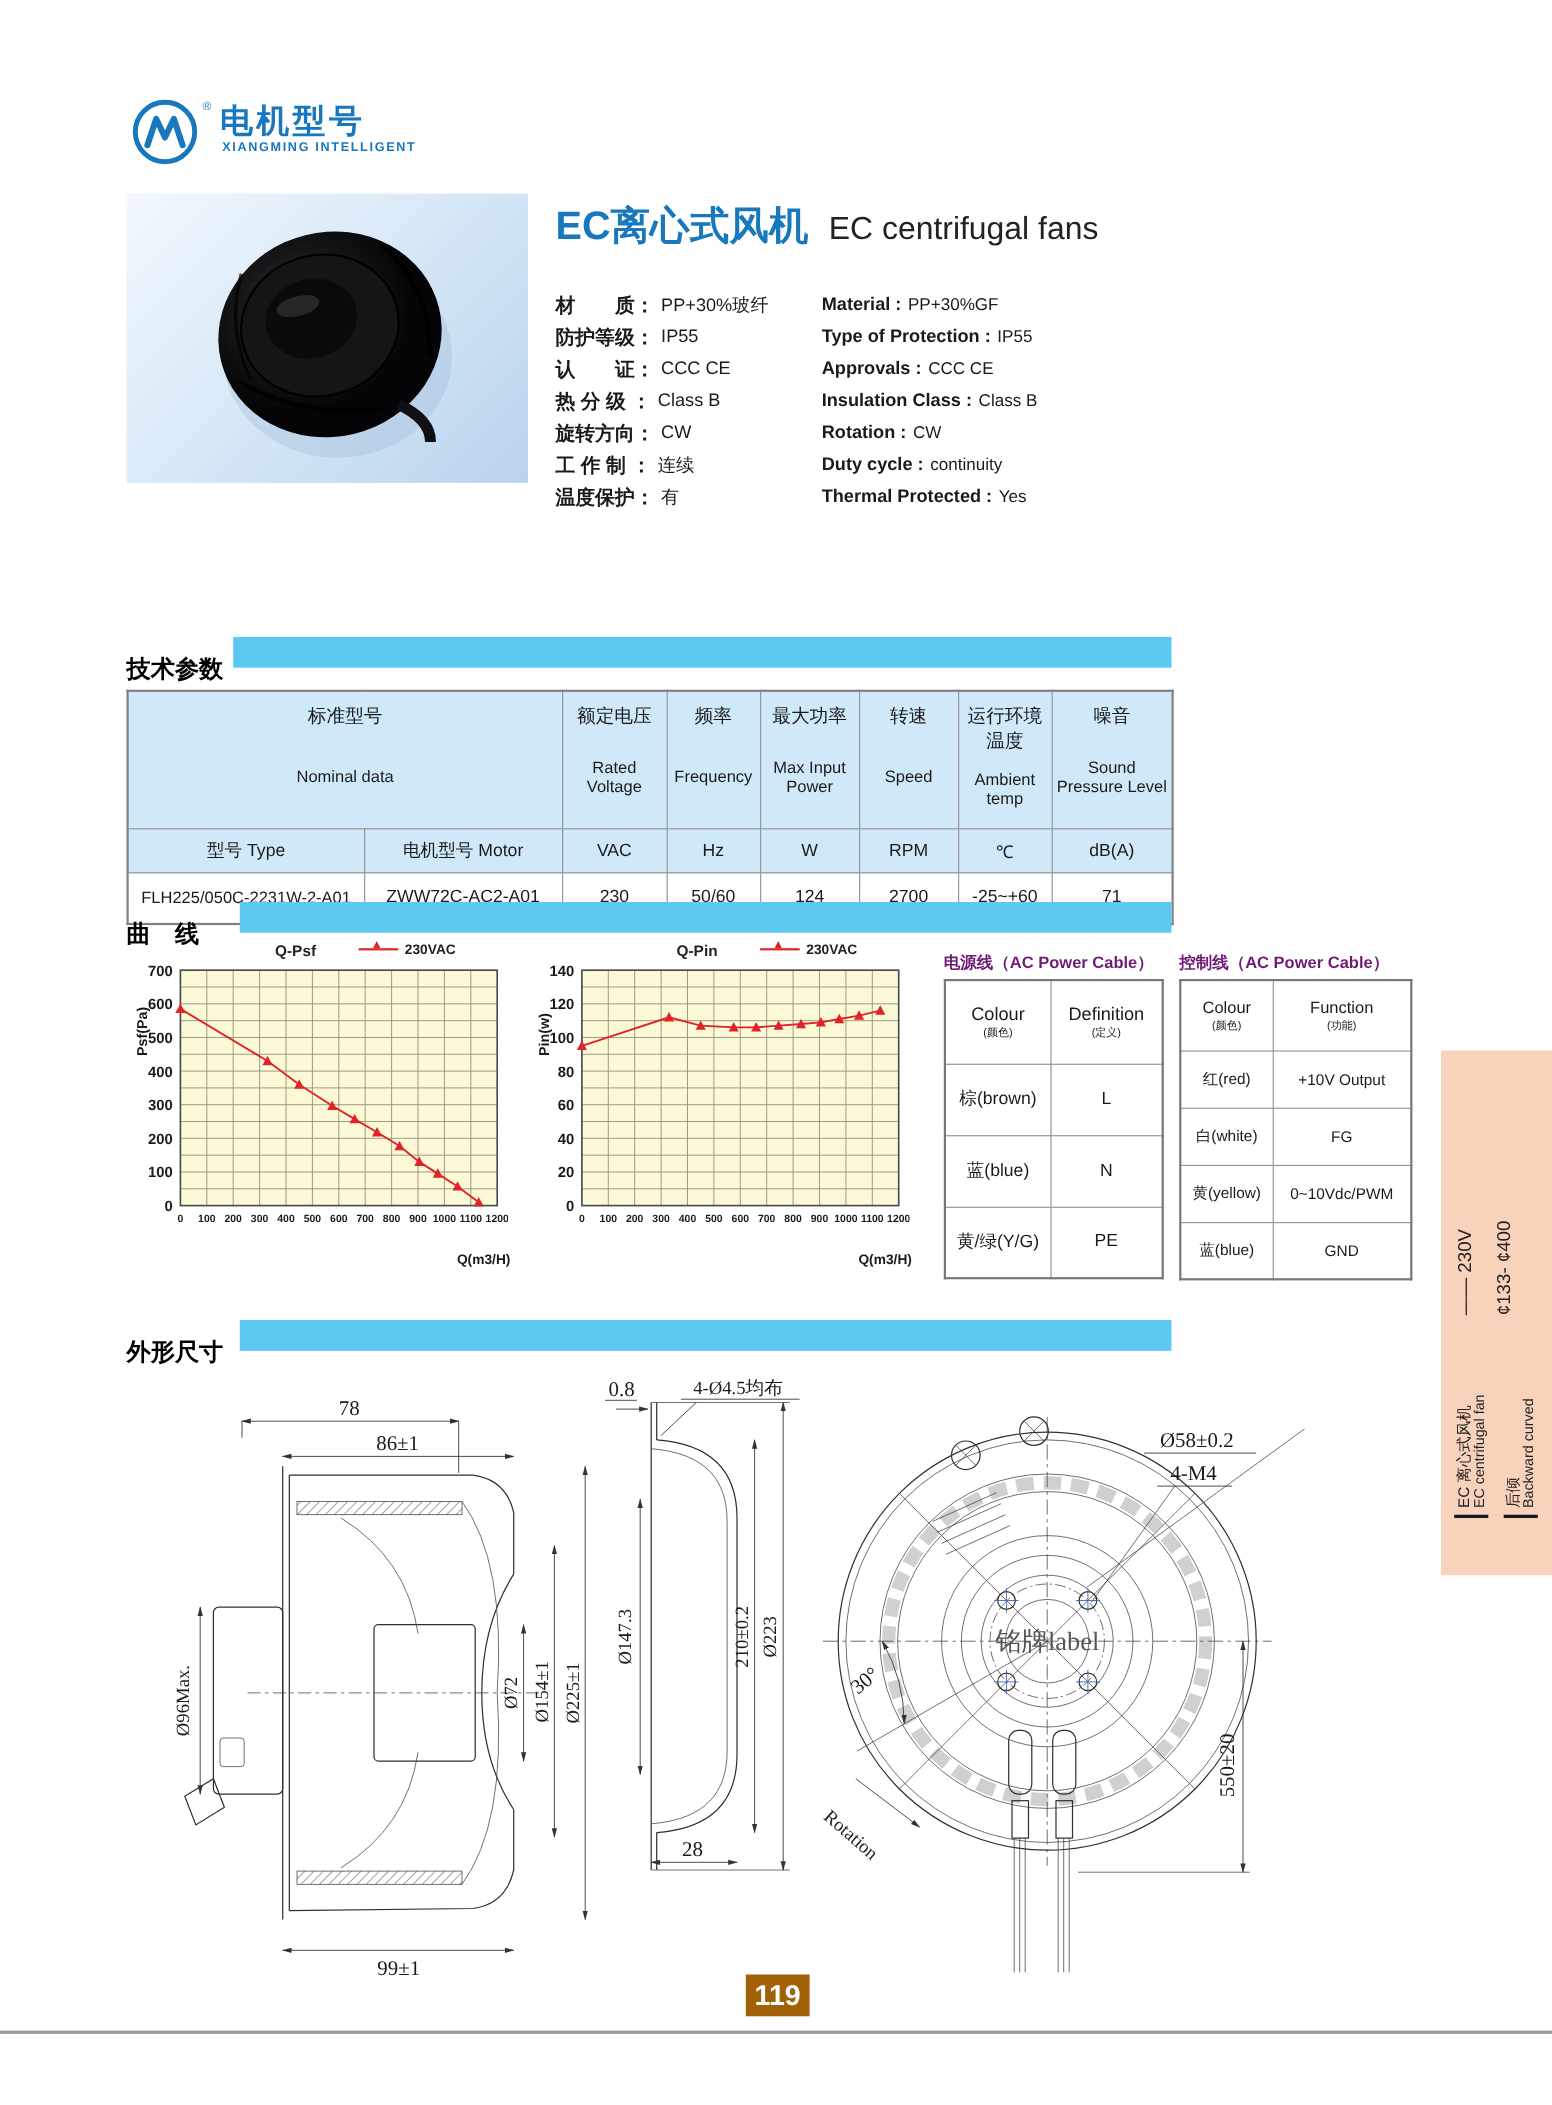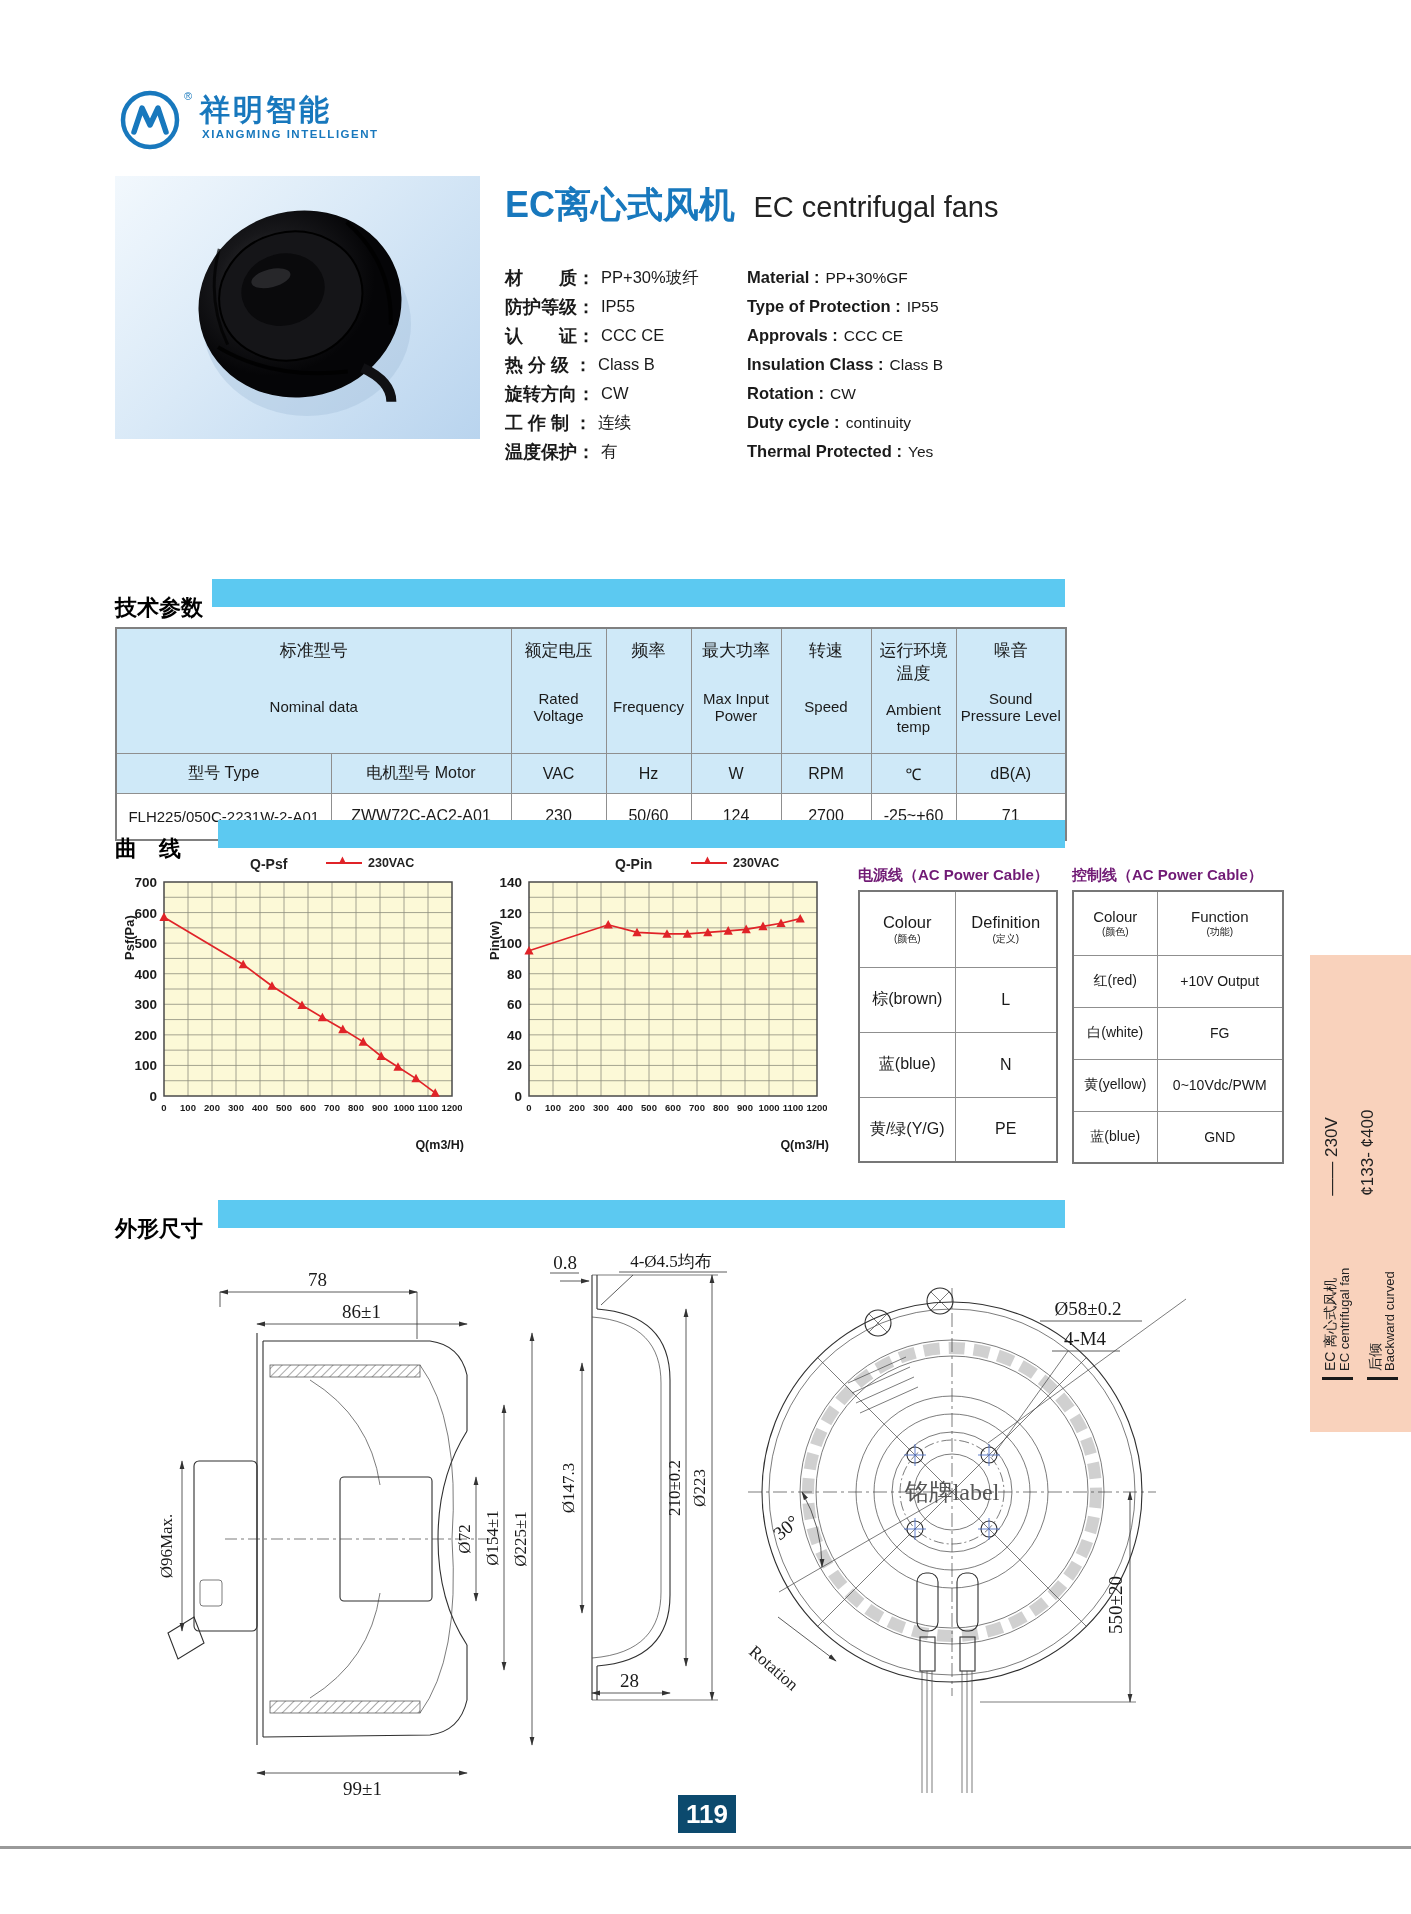--- a/index.html
+++ b/index.html
@@ -82,35 +82,35 @@
 
   
   .dims-svg{position:absolute;left:130px;top:1245px;}
   .dln{stroke:#2f2f2f;stroke-width:1.1;fill:none;}
   .dthin{stroke:#444;stroke-width:0.7;fill:none;}
   .ddim{stroke:#333;stroke-width:0.8;fill:none;}
   .dtx{font-family:"Liberation Serif",serif;font-size:19px;fill:#1a1a1a;}
   .dtx2{font-family:"Liberation Serif",serif;font-size:17px;fill:#1a1a1a;}
 
   
-  .pagenum{position:absolute;left:678px;top:1795px;width:58px;height:38px;background:#0c4a6e;
+  .pagenum{position:absolute;left:678px;top:1795px;width:58px;height:38px;background:#a16207;
            color:#fff;font-size:26px;font-weight:bold;display:flex;align-items:center;justify-content:center;}
   .bottom-rule{position:absolute;left:0;top:1846px;width:1411px;height:3px;background:#9a9a9a;}
 </style>
 </head>
 <body>
 
 <div id="page">
 
   <svg class="abs" style="left:112px;top:82px" width="92" height="74">
     <circle cx="38" cy="38" r="27" fill="none" stroke="#1878bd" stroke-width="4.5"></circle>
     <path d="M22,50 L30,26 L38,43 L46,26 L54,50" fill="none" stroke="#1878bd" stroke-width="5.5" stroke-linecap="round" stroke-linejoin="round"></path>
     <text x="72" y="18" font-size="11" fill="#1878bd">®</text>
   </svg>
-  <div class="brand-cn">祥明智能</div>
+  <div class="brand-cn">电机型号</div>
   <div class="brand-en">XIANGMING INTELLIGENT</div>
 
   <div class="photo">
     <svg width="365" height="263">
       <defs>
         <radialGradient id="fg" cx="40%" cy="35%">
           <stop offset="0%" stop-color="#3c3c3f"></stop>
             <stop offset="55%" stop-color="#17171a"></stop>
           <stop offset="100%" stop-color="#050507"></stop>
         </radialGradient>

